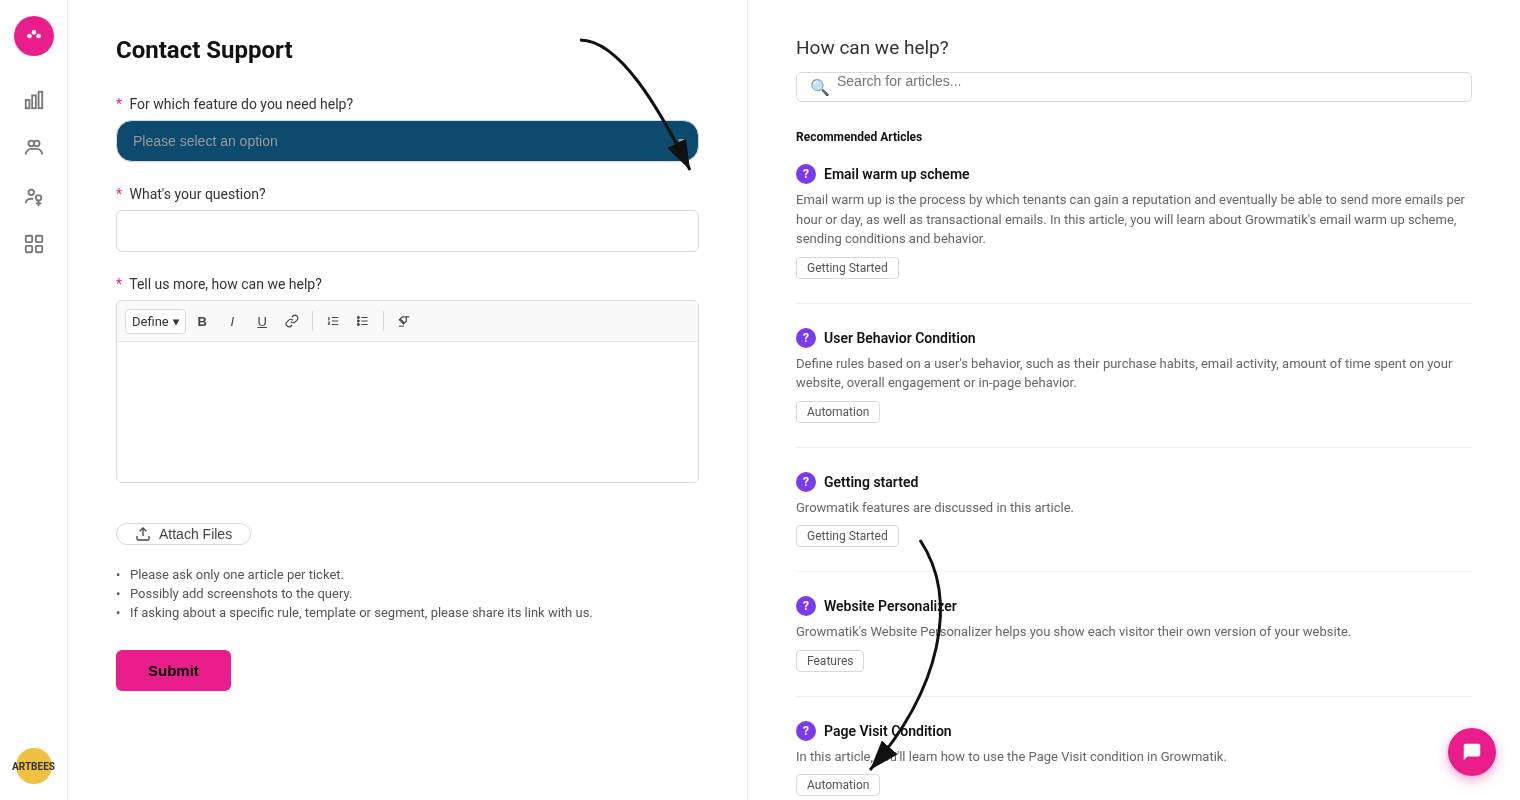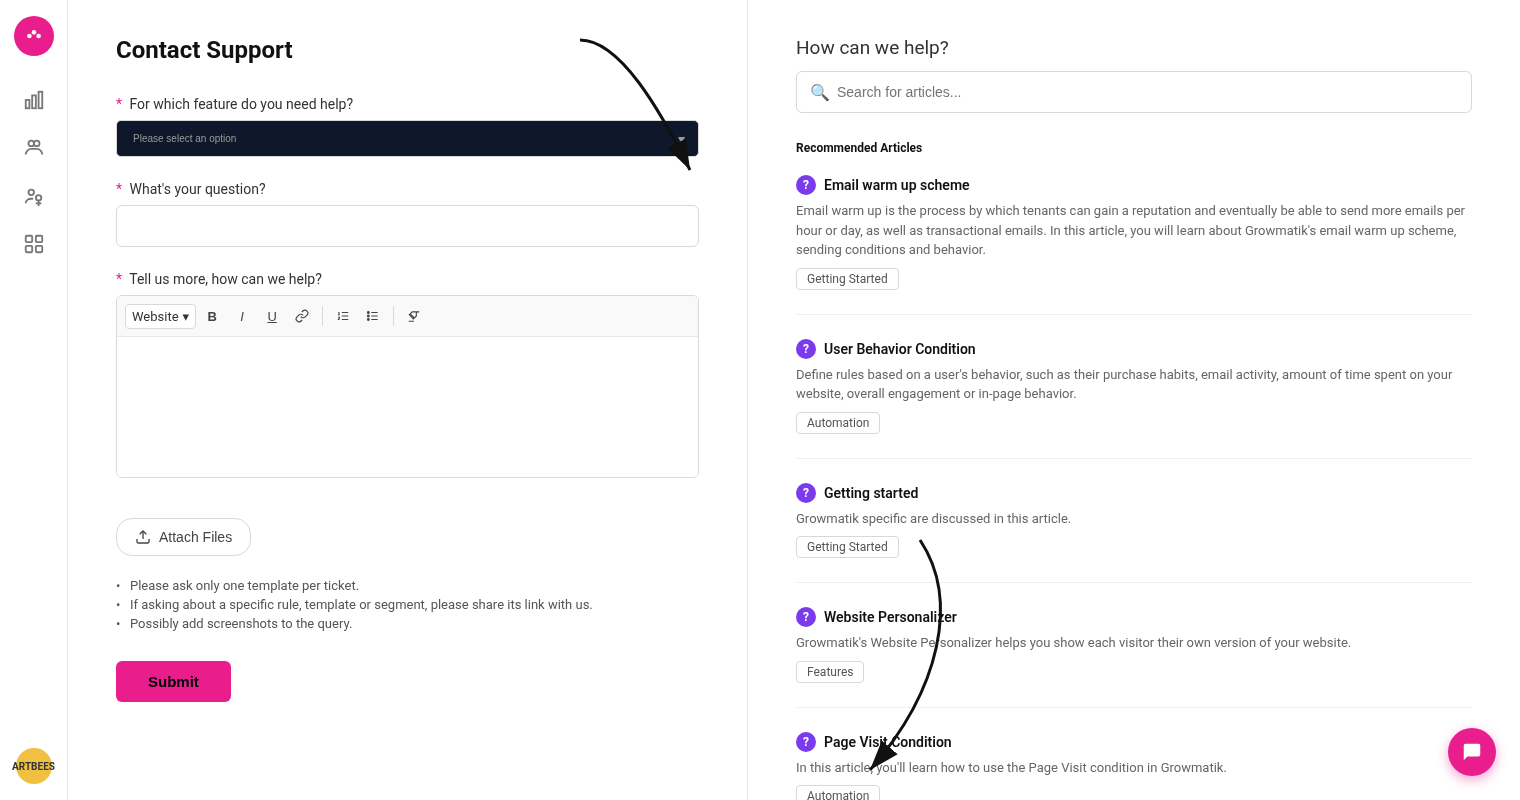--- a/index.html
+++ b/index.html
@@ -90,24 +90,24 @@
       color: #e91e8c;
       margin-right: 4px;
     }
     .select-wrapper {
       position: relative;
     }
     .select-wrapper select {
       width: 100%;
       padding: 12px 16px;
       border: 1px solid #d9d9d9;
-      border-radius: 5px;
-      font-size: 10px;
+      border-radius: 16px;
+      font-size: 14px;
       color: #999;
-      background: #0f172a;
+      background: #0c4a6e;
       appearance: none;
       cursor: pointer;
       outline: none;
     }
     .select-arrow {
       position: absolute;
       right: 14px;
       top: 50%;
       transform: translateY(-50%);
       color: #999;
@@ -176,21 +176,21 @@
       color: #333;
       background: #fff;
       outline: none;
     }
 
     
     .attach-btn {
       display: inline-flex;
       align-items: center;
       gap: 8px;
-      padding: 10px 18px;
+      padding: 2px 18px;
       border: 1px solid #d9d9d9;
       border-radius: 16px;
       font-size: 14px;
       color: #444;
       background: #fff;
       cursor: pointer;
       margin-top: 16px;
       margin-bottom: 20px;
     }
 
@@ -245,21 +245,21 @@
     .search-icon-pos {
       position: absolute;
       left: 14px;
       top: 50%;
       transform: translateY(-50%);
       color: #aaa;
       font-size: 16px;
     }
     .search-input {
       width: 100%;
-      padding: 12px 16px 12px 40px;
+      padding: 0 16px 12px 40px;
       border: 1px solid #d9d9d9;
       border-radius: 6px;
       font-size: 14px;
       color: #333;
       outline: none;
     }
 
     .rec-title {
       font-size: 12px;
       font-weight: 700;
@@ -410,21 +410,21 @@
 
     
     <div class="form-group">
       <label class="form-label">
         <span class="required">*</span>
         <span>Tell us more, how can we help?</span>
       </label>
       <div class="editor-container">
         <div class="editor-toolbar">
           <div class="toolbar-select">
-            <span>Website</span>
+            <span>Define</span>
             <span>▾</span>
           </div>
           <button class="toolbar-btn" title="Bold">
               <strong>B</strong>
             </button>
           <button class="toolbar-btn" title="Italic">
               <em>I</em>
             </button>
           <button class="toolbar-btn" title="Underline">
               <u>U</u>
@@ -474,23 +474,23 @@
       <svg width="16" height="16" viewBox="0 0 24 24" fill="none" stroke="currentColor" stroke-width="2">
           <path d="M21 15v4a2 2 0 0 1-2 2H5a2 2 0 0 1-2-2v-4"></path>
           <polyline points="17 8 12 3 7 8"></polyline>
           <line x1="12" y1="3" x2="12" y2="15"></line>
         </svg>
       <span>Attach Files</span>
     </button>
 
     
     <ul class="tips-list">
-      <li>Please ask only one template per ticket.</li>
+      <li>Please ask only one article per ticket.</li>
+      <li>Possibly add screenshots to the query.</li>
       <li>If asking about a specific rule, template or segment, please share its link with us.</li>
-      <li>Possibly add screenshots to the query.</li>
     </ul>
 
     
     <button class="submit-btn">Submit</button>
   </div>
 
   <div class="help-panel">
     <p class="help-section-title">How can we help?</p>
 
     <div class="search-wrapper">
@@ -518,21 +518,21 @@
         </div>
         <p class="article-desc">Define rules based on a user's behavior, such as their purchase habits, email activity, amount of time spent on your website, overall engagement or in-page behavior.</p>
         <span class="article-tag">Automation</span>
       </div>
 
       <div class="article-item">
         <div class="article-title-row">
           <div class="article-icon">?</div>
           <span class="article-title">Getting started</span>
         </div>
-        <p class="article-desc">Growmatik specific are discussed in this article.</p>
+        <p class="article-desc">Growmatik features are discussed in this article.</p>
         <span class="article-tag">Getting Started</span>
       </div>
 
       <div class="article-item">
         <div class="article-title-row">
           <div class="article-icon">?</div>
           <span class="article-title">Website Personalizer</span>
         </div>
         <p class="article-desc">Growmatik's Website Personalizer helps you show each visitor their own version of your website.</p>
         <span class="article-tag">Features</span>

